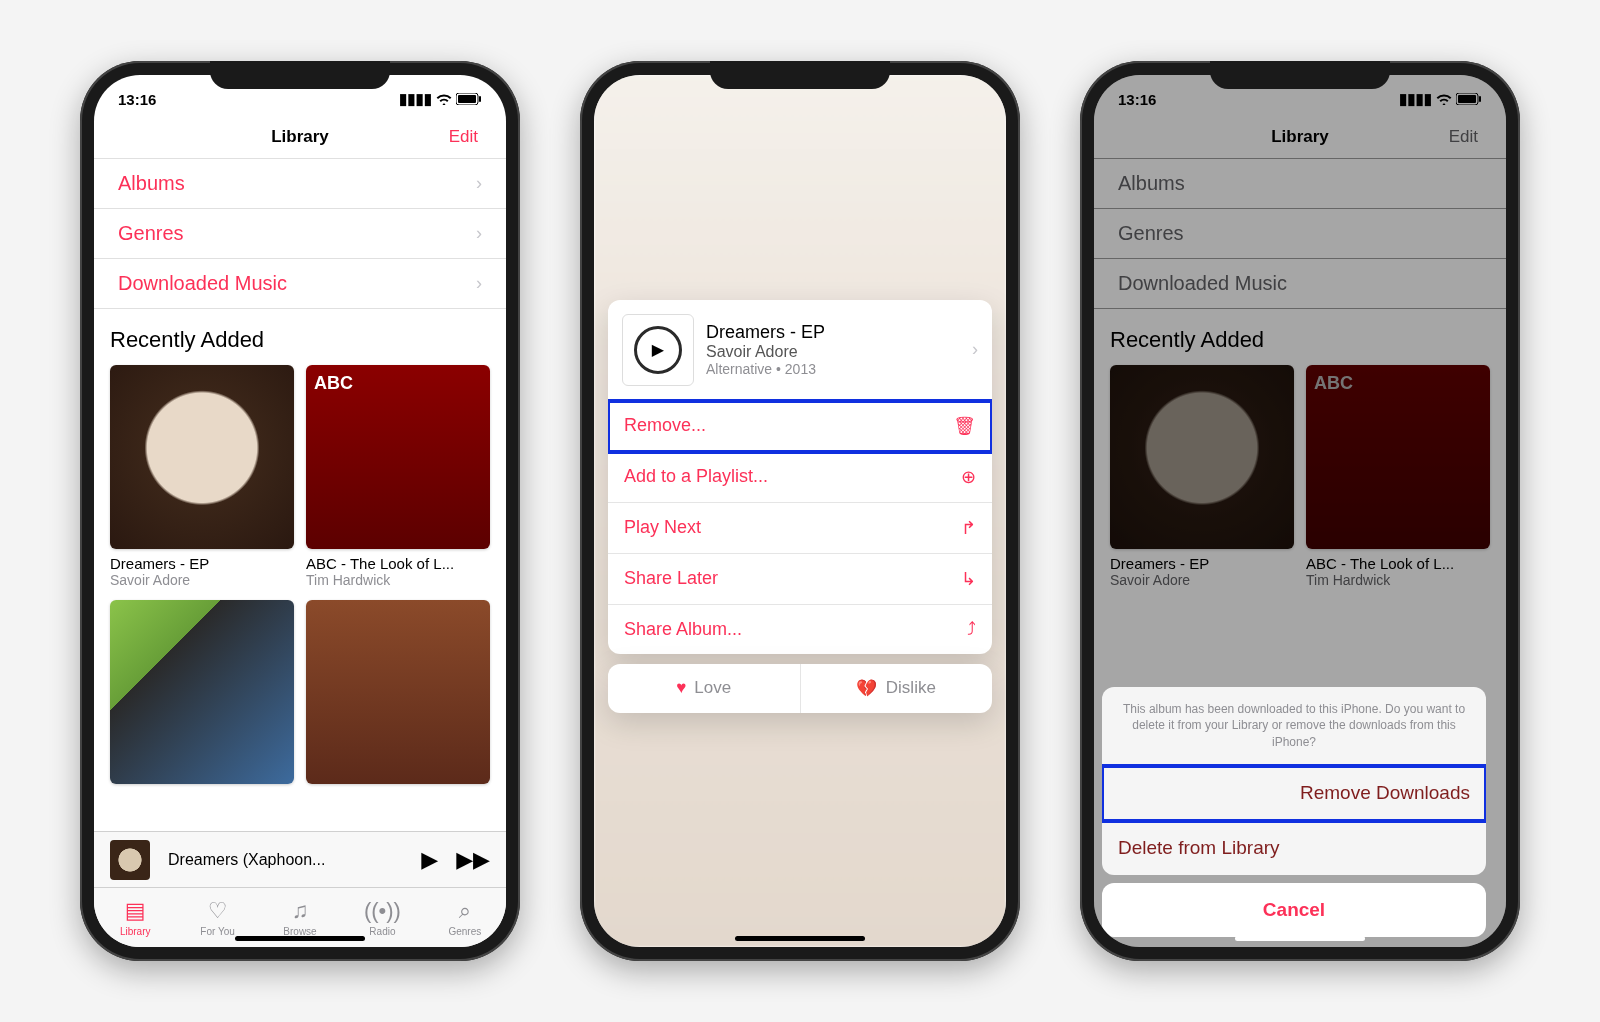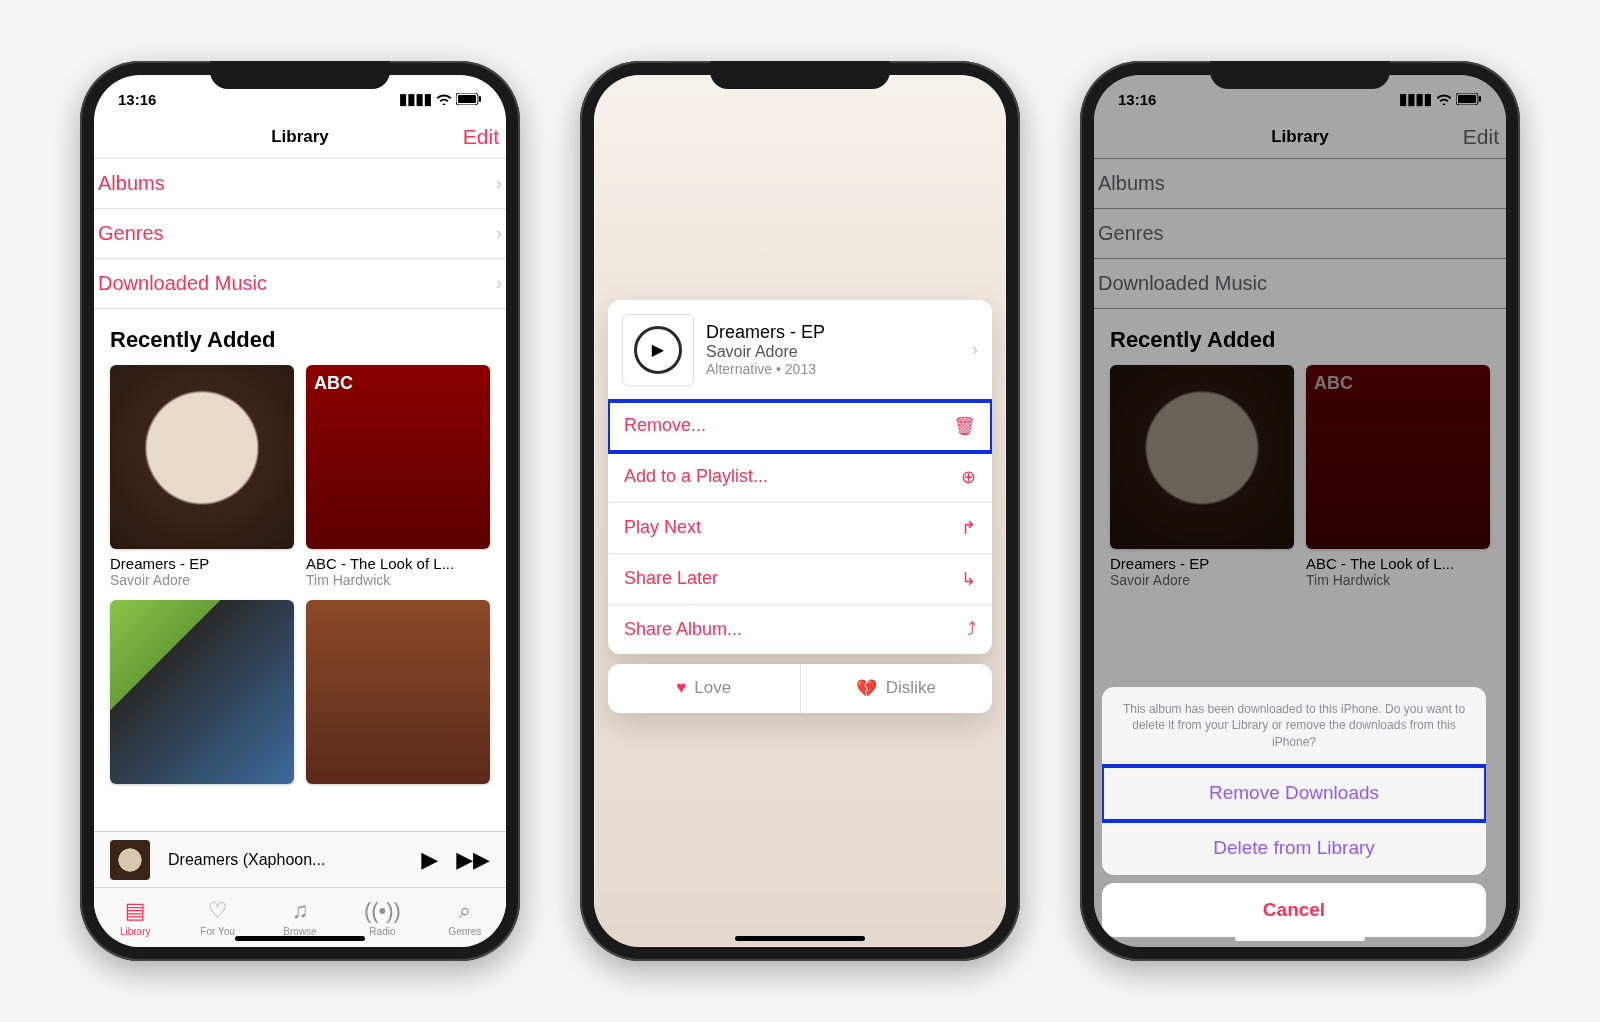--- a/index.html
+++ b/index.html
@@ -4,25 +4,25 @@
 <style>
   * { box-sizing: border-box; margin: 0; padding: 0; font-family: -apple-system, "Helvetica Neue", Arial, sans-serif; }
   body { background: #f4f4f4; display: flex; justify-content: center; align-items: center; min-height: 1022px; gap: 60px; padding: 30px; }
   .phone { width: 440px; height: 900px; background: #1a1a1a; border-radius: 60px; padding: 14px; box-shadow: 0 10px 30px rgba(0,0,0,.3), inset 0 0 0 2px #444; position: relative; }
   .screen { width: 100%; height: 100%; background: #fff; border-radius: 46px; overflow: hidden; position: relative; display: flex; flex-direction: column; }
   .notch { position: absolute; top: 0; left: 50%; transform: translateX(-50%); width: 180px; height: 28px; background: #1a1a1a; border-radius: 0 0 18px 18px; z-index: 100; }
   .status-bar { height: 40px; display: flex; justify-content: space-between; align-items: center; padding: 8px 24px 0; font-size: 15px; font-weight: 600; }
   .status-icons { display: flex; align-items: center; gap: 4px; }
   .nav-bar { height: 44px; display: flex; align-items: center; justify-content: center; position: relative; border-bottom: .5px solid #e0e0e0; }
   .nav-title { font-size: 17px; font-weight: 600; }
-  .nav-edit { position: absolute; right: 7px; color: #fc3158; font-size: 21px; }
+  .nav-edit { position: absolute; right: 28px; color: #fc3158; font-size: 17px; }
   .content { flex: 1; overflow: hidden; }
-  .list-row { padding: 13px 4px; font-size: 20px; color: #fc3158; border-bottom: .5px solid #e0e0e0; display: flex; justify-content: space-between; align-items: center; }
+  .list-row { padding: 13px 24px; font-size: 20px; color: #fc3158; border-bottom: .5px solid #e0e0e0; display: flex; justify-content: space-between; align-items: center; }
   .chev { color: #c7c7cc; font-size: 18px; }
-  .section-title { font-size: 22px; font-weight: 700; padding: 18px 16px 12px; }
+  .section-title { font-size: 22px; font-weight: 400; padding: 18px 16px 12px; }
   .grid { display: grid; grid-template-columns: 1fr 1fr; gap: 12px; padding: 0 16px; }
   .album { display: flex; flex-direction: column; }
   .art { aspect-ratio: 1; border-radius: 6px; background: #ccc; box-shadow: 0 1px 3px rgba(0,0,0,.2); background-size: cover; }
   .album-title { font-size: 15px; margin-top: 6px; white-space: nowrap; overflow: hidden; text-overflow: ellipsis; }
   .album-artist { font-size: 14px; color: #8e8e93; white-space: nowrap; overflow: hidden; text-overflow: ellipsis; }
   .art1 { background: radial-gradient(circle at 50% 45%, #e8d9c8 40%, #3a2518 42%, #2a1810 100%); }
   .art2 { background: linear-gradient(180deg, #8b0000 0%, #5c0000 100%); position: relative; }
   .art2::before { content:"ABC"; position:absolute; top:8px; left:8px; color:#fff; font-weight:700; font-size:18px; }
   .art3 { background: linear-gradient(135deg, #8bc34a 0%, #689f38 30%, #2a2a2a 30%, #3d6b9e 100%); }
   .art4 { background: linear-gradient(180deg, #8b4a2a 0%, #5c2a1a 100%); }
@@ -50,21 +50,21 @@
   .highlighted { outline: 4px solid #1030e0; outline-offset: -2px; text-align: right; }
   .love-row { display: flex; }
   .love-btn { flex: 1; padding: 14px; font-size: 17px; color: #8e8e93; display: flex; align-items: center; justify-content: center; gap: 8px; }
   .love-btn:first-child { border-right: .5px solid #e5e5e5; }
   
   .dim { position: absolute; inset: 0; background: rgba(0,0,0,.35); z-index: 20; }
   .dimmed { filter: brightness(.7); }
   .action-sheet { position: absolute; bottom: 10px; left: 8px; right: 20px; z-index: 30; }
   .as-group { background: rgba(248,248,248,.96); border-radius: 12px; overflow: hidden; margin-bottom: 8px; }
   .as-msg { padding: 14px 20px; font-size: 12px; color: #8e8e93; text-align: center; border-bottom: .5px solid #ddd; line-height: 1.4; }
-  .as-btn { padding: 16px; font-size: 19px; color: #8b5cf6; text-align: center; border-bottom: .5px solid #ddd; }
+  .as-btn { padding: 16px; font-size: 19px; color: #7f1d1d; border-bottom: .5px solid #ddd; }
   .as-btn:last-child { border-bottom: none; }
   .as-cancel { background: #fff; border-radius: 12px; padding: 16px; font-size: 19px; font-weight: 600; color: #fc3158; text-align: center; }
 </style>
 </head>
 <body>
 
 <div class="phone">
   <div class="notch"></div>
   <div class="screen">
     <div class="status-bar">

